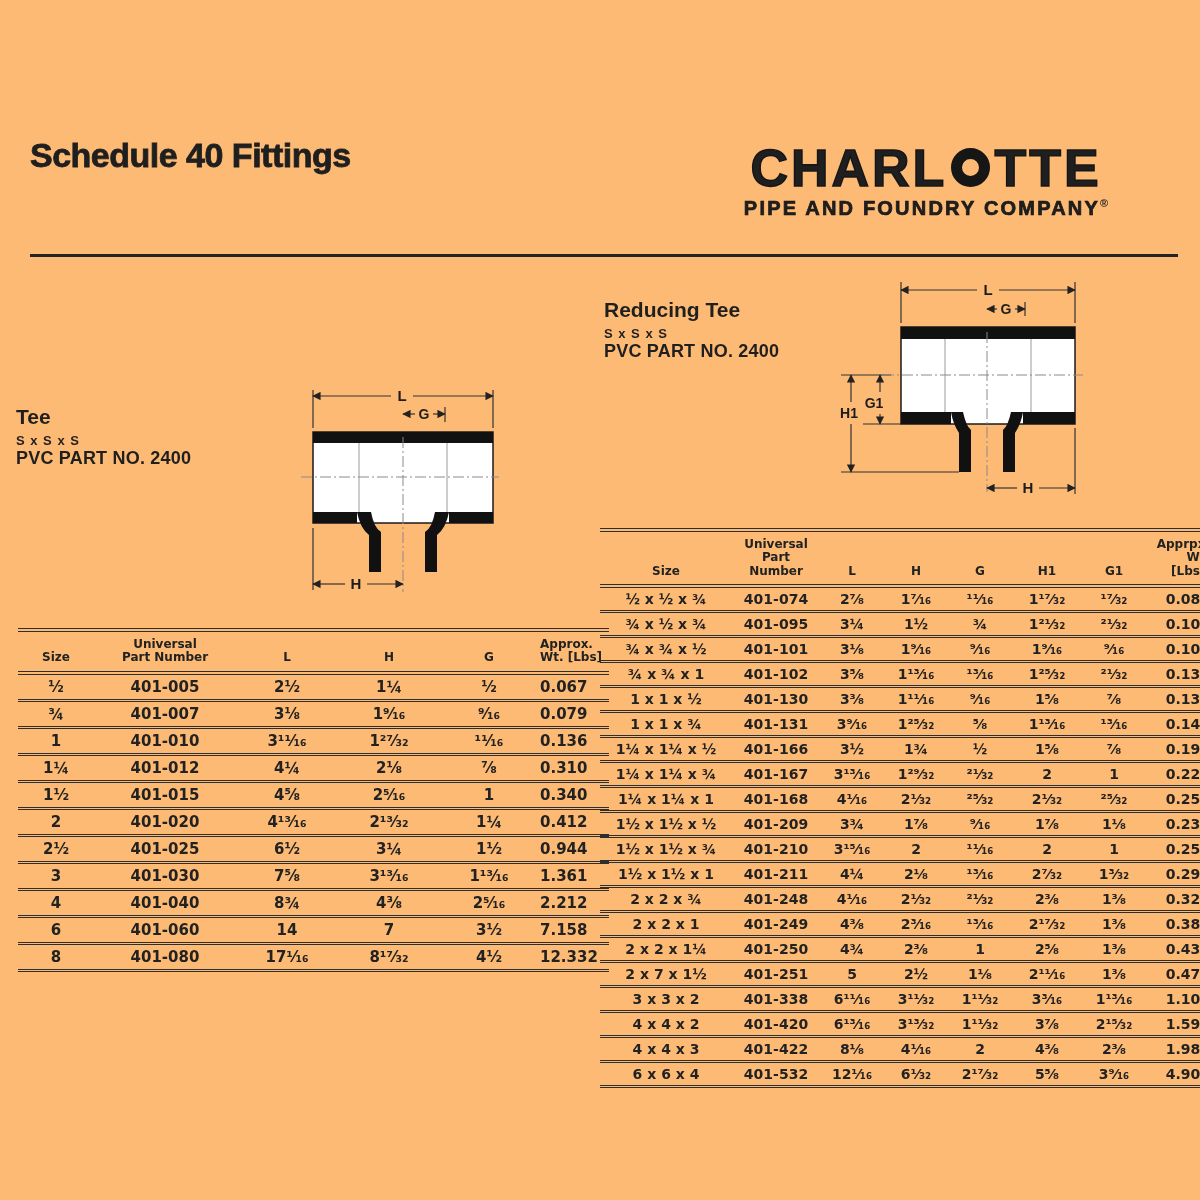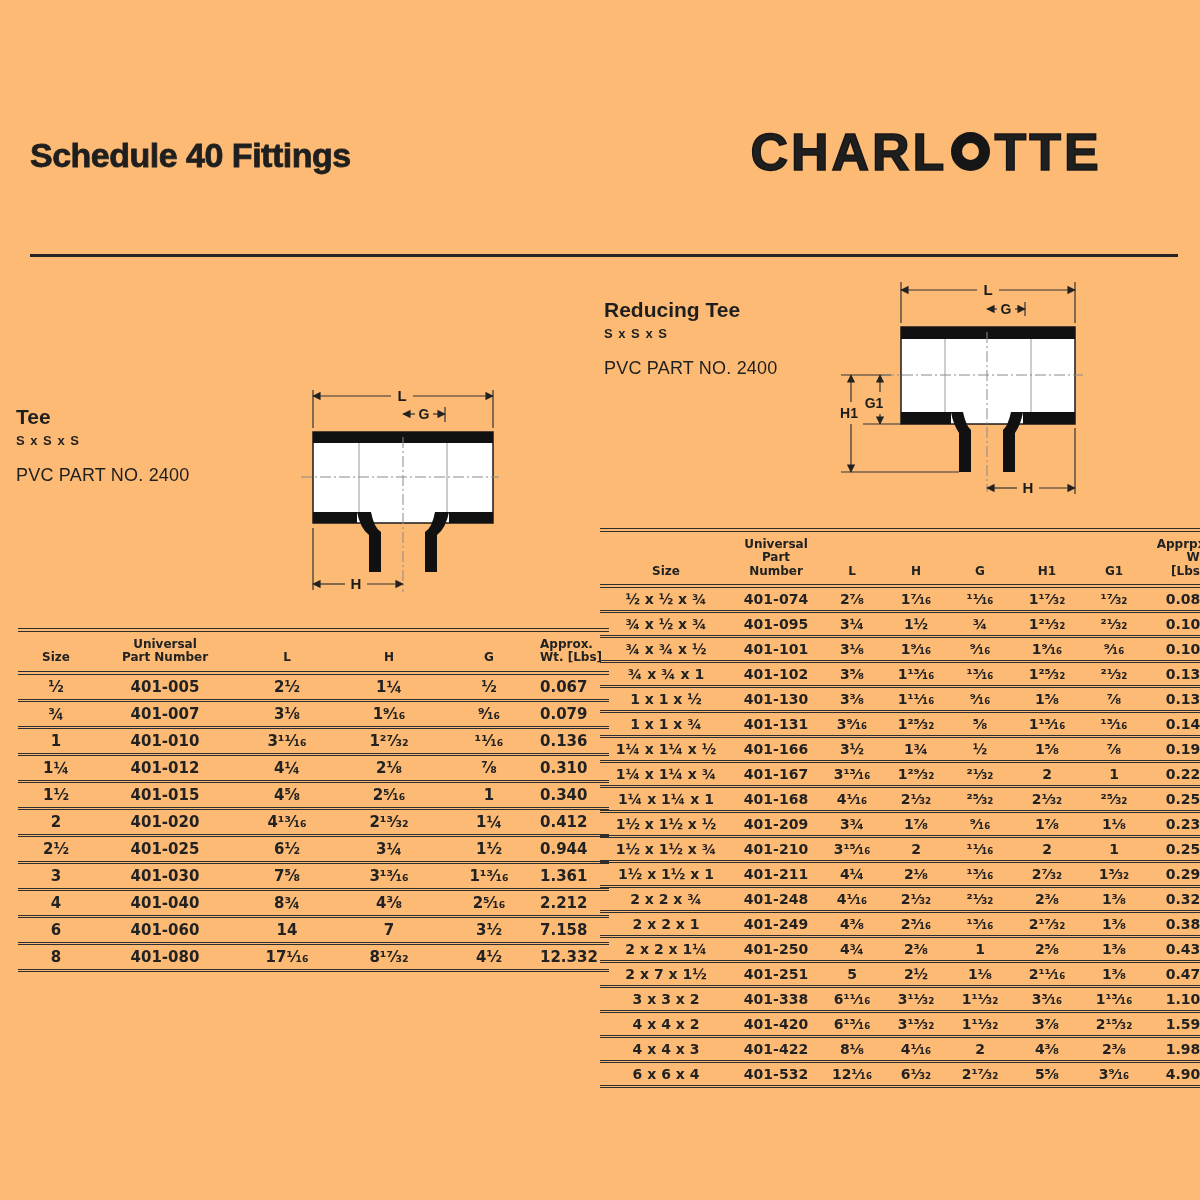--- a/index.html
+++ b/index.html
@@ -4,33 +4,33 @@
 <style>
   html,body{margin:0;padding:0;background:#e8e8e8;}
   .page{position:relative;width:1200px;height:1200px;background:#fdba74;margin:0 auto;
         font-family:"Liberation Sans",sans-serif;color:#1f1f1f;overflow:hidden;}
 
   .title{position:absolute;left:30px;top:136px;font-size:34px;font-weight:700;
          letter-spacing:-0.5px;-webkit-text-stroke:0.8px #1f1f1f;}
 
   .logo{position:absolute;left:712px;top:126px;width:428px;text-align:center;}
   .logo-word{font-size:52px;font-weight:700;letter-spacing:3px;line-height:1.0;
-             -webkit-text-stroke:1.5px #161616;white-space:nowrap;}
+             -webkit-text-stroke:1.5px #161616;white-space:nowrap;margin-top:16px;}
   .logo-ring{display:inline-block;width:17px;height:17px;border:11px solid #161616;
              border-radius:50%;vertical-align:-1px;margin:0 4px;}
   .logo-tagline{font-size:20px;font-weight:700;letter-spacing:2.2px;margin-top:3px;
                 -webkit-text-stroke:0.7px #161616;white-space:nowrap;}
   .logo-tagline sup{font-size:11px;letter-spacing:0;-webkit-text-stroke:0;}
 
   .rule{position:absolute;left:30px;top:254px;width:1148px;height:3px;background:#242424;}
 
   .sec-block{position:absolute;}
   .sec-heading{font-size:21px;font-weight:700;margin:0;}
   .sec-config{font-size:13px;font-weight:700;letter-spacing:1px;margin-top:4px;}
-  .sec-partno{font-size:18px;font-weight:400;margin-top:17px;letter-spacing:0.2px;}
+  .sec-partno{font-size:18px;font-weight:700;letter-spacing:0.2px;}
 
   .diagram{position:absolute;}
   .diagram text{font-family:"Liberation Sans",sans-serif;font-weight:700;fill:#1c1c1c;}
 
   .data-table{position:absolute;border-collapse:collapse;table-layout:fixed;
               font-family:"DejaVu Sans",sans-serif;color:#222;}
   .data-table th{font-size:12px;font-weight:700;line-height:1.12;vertical-align:bottom;
                  padding:6px 2px;}
   .data-table td{font-weight:700;padding:3px 2px;white-space:nowrap;}
   .data-table thead tr{border-top:4px double #2e2e2e;border-bottom:4px double #2e2e2e;}
@@ -59,20 +59,21 @@
 </style>
 </head>
 <body>
 
 <div class="page">
 
   <div class="title">Schedule 40 Fittings</div>
 
   <div class="logo">
     <div class="logo-word"><span>CHARL</span><span class="logo-ring" aria-label="O"></span><span>TTE</span></div>
+    <div class="logo-tagline"><span>PIPE AND FOUNDRY COMPANY</span><sup>®</sup></div>
   </div>
 
   <div class="rule"></div>
 
   <div class="sec-block" style="left:604px;top:298px;">
     <div class="sec-heading">Reducing Tee</div>
     <div class="sec-config">S x S x S</div>
     <div class="sec-partno">PVC PART NO. 2400</div>
   </div>
 

